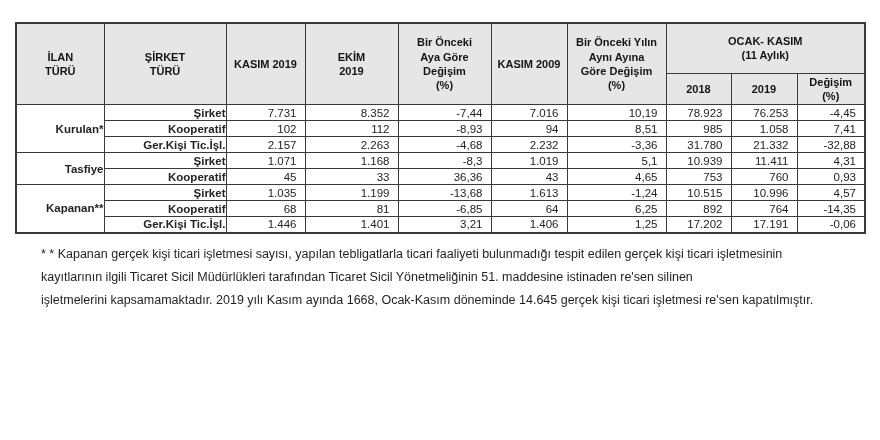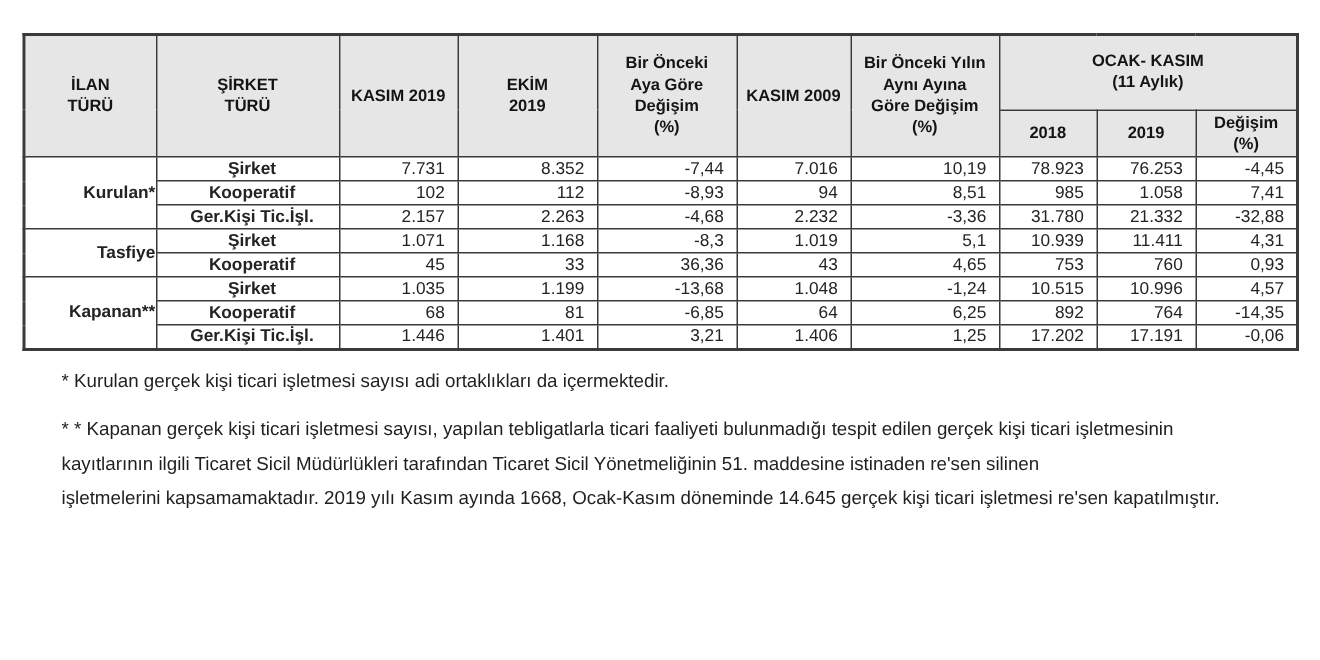--- a/index.html
+++ b/index.html
@@ -56,21 +56,21 @@
     font-weight: bold;
     color: #141414;
     padding-left: 8px;
     text-align: right;
     font-size: 11.5px;
   }
   td.company-type {
     font-weight: bold;
     color: #141414;
     padding-left: 6px;
-    text-align: center;
+    text-align: right;
   }
   td.num {
     text-align: right;
     padding-right: 8px;
   }
 
   .footnote {
     margin: 10px 20px 0 41px;
     font-size: 12.5px;
     color: #1f1f1f;
@@ -187,21 +187,21 @@
         <td class="num">760</td>
         <td class="num">0,93</td>
       </tr>
 
       <tr>
         <td class="group-label" rowspan="3">Kapanan**</td>
         <td class="company-type">Şirket</td>
         <td class="num">1.035</td>
         <td class="num">1.199</td>
         <td class="num">-13,68</td>
-        <td class="num">1.048</td>
+        <td class="num">1.613</td>
         <td class="num">-1,24</td>
         <td class="num">10.515</td>
         <td class="num">10.996</td>
         <td class="num">4,57</td>
       </tr>
       <tr>
         <td class="company-type">Kooperatif</td>
         <td class="num">68</td>
         <td class="num">81</td>
         <td class="num">-6,85</td>
@@ -218,18 +218,17 @@
         <td class="num">3,21</td>
         <td class="num">1.406</td>
         <td class="num">1,25</td>
         <td class="num">17.202</td>
         <td class="num">17.191</td>
         <td class="num">-0,06</td>
       </tr>
     </tbody>
   </table>
 
-  <p class="footnote first">* Kurulan gerçek kişi ticari işletmesi sayısı adi ortaklıkları da içermektedir.</p>
   <p class="footnote second">* * Kapanan gerçek kişi ticari işletmesi sayısı, yapılan tebligatlarla ticari faaliyeti bulunmadığı tespit edilen gerçek kişi ticari işletmesinin
 kayıtlarının ilgili Ticaret Sicil Müdürlükleri tarafından Ticaret Sicil Yönetmeliğinin 51. maddesine istinaden re'sen silinen
 işletmelerini  kapsamamaktadır. 2019 yılı Kasım  ayında 1668,  Ocak-Kasım döneminde 14.645 gerçek kişi ticari işletmesi re'sen kapatılmıştır.</p>
 
 </div>
 
 </body></html>

